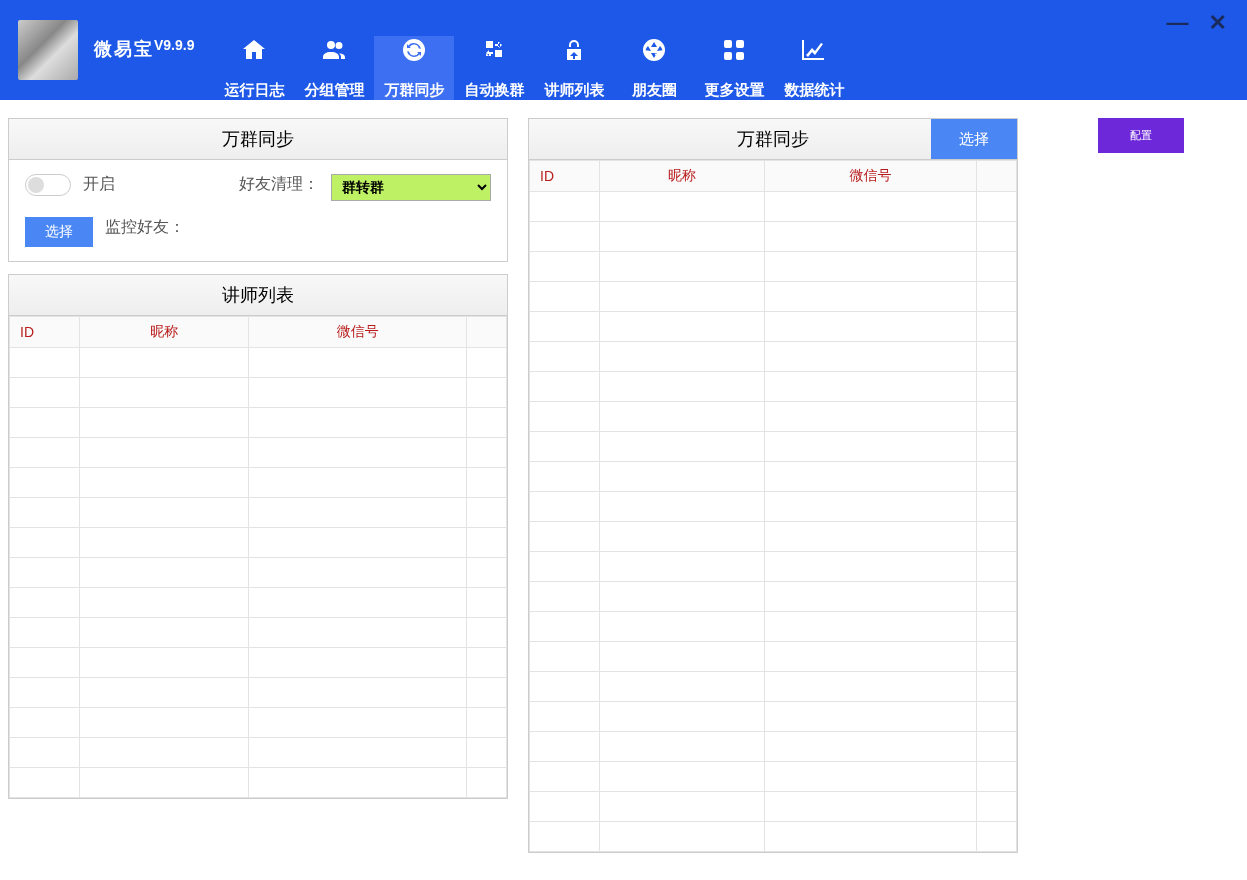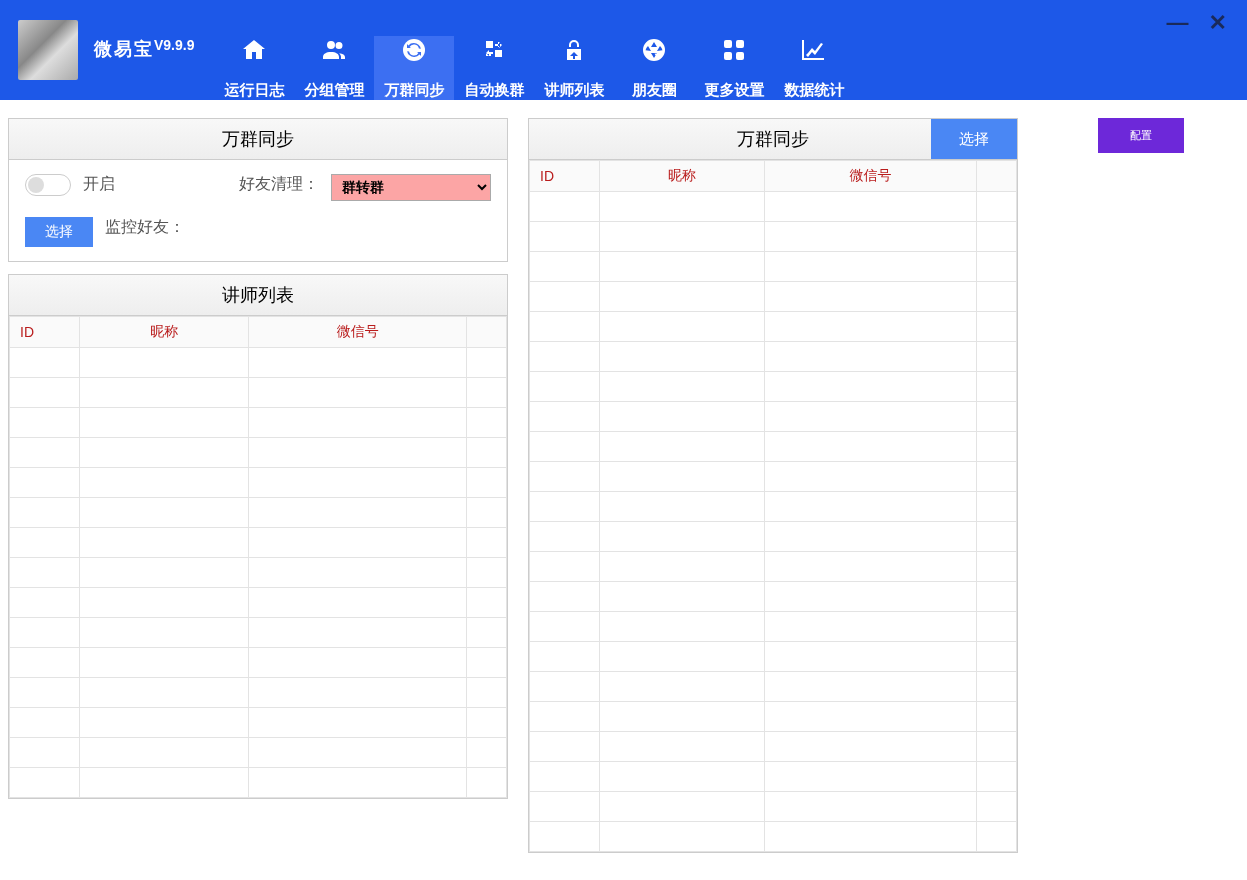--- a/index.html
+++ b/index.html
@@ -98,21 +98,21 @@
   border-radius: 50%;
 }
 .label { font-size: 16px; color: #555; }
 .select-box {
   border: 1px solid #aaa;
   padding: 4px 6px;
   width: 160px;
   font-size: 14px;
   font-weight: bold;
   font-family: SimSun, serif;
-  background: #fca5a5;
+  background: #bef264;
 }
 
 .btn-primary {
   background: #4a87f4;
   color: #fff;
   border: none;
   padding: 8px 24px;
   font-size: 15px;
   cursor: pointer;
 }

